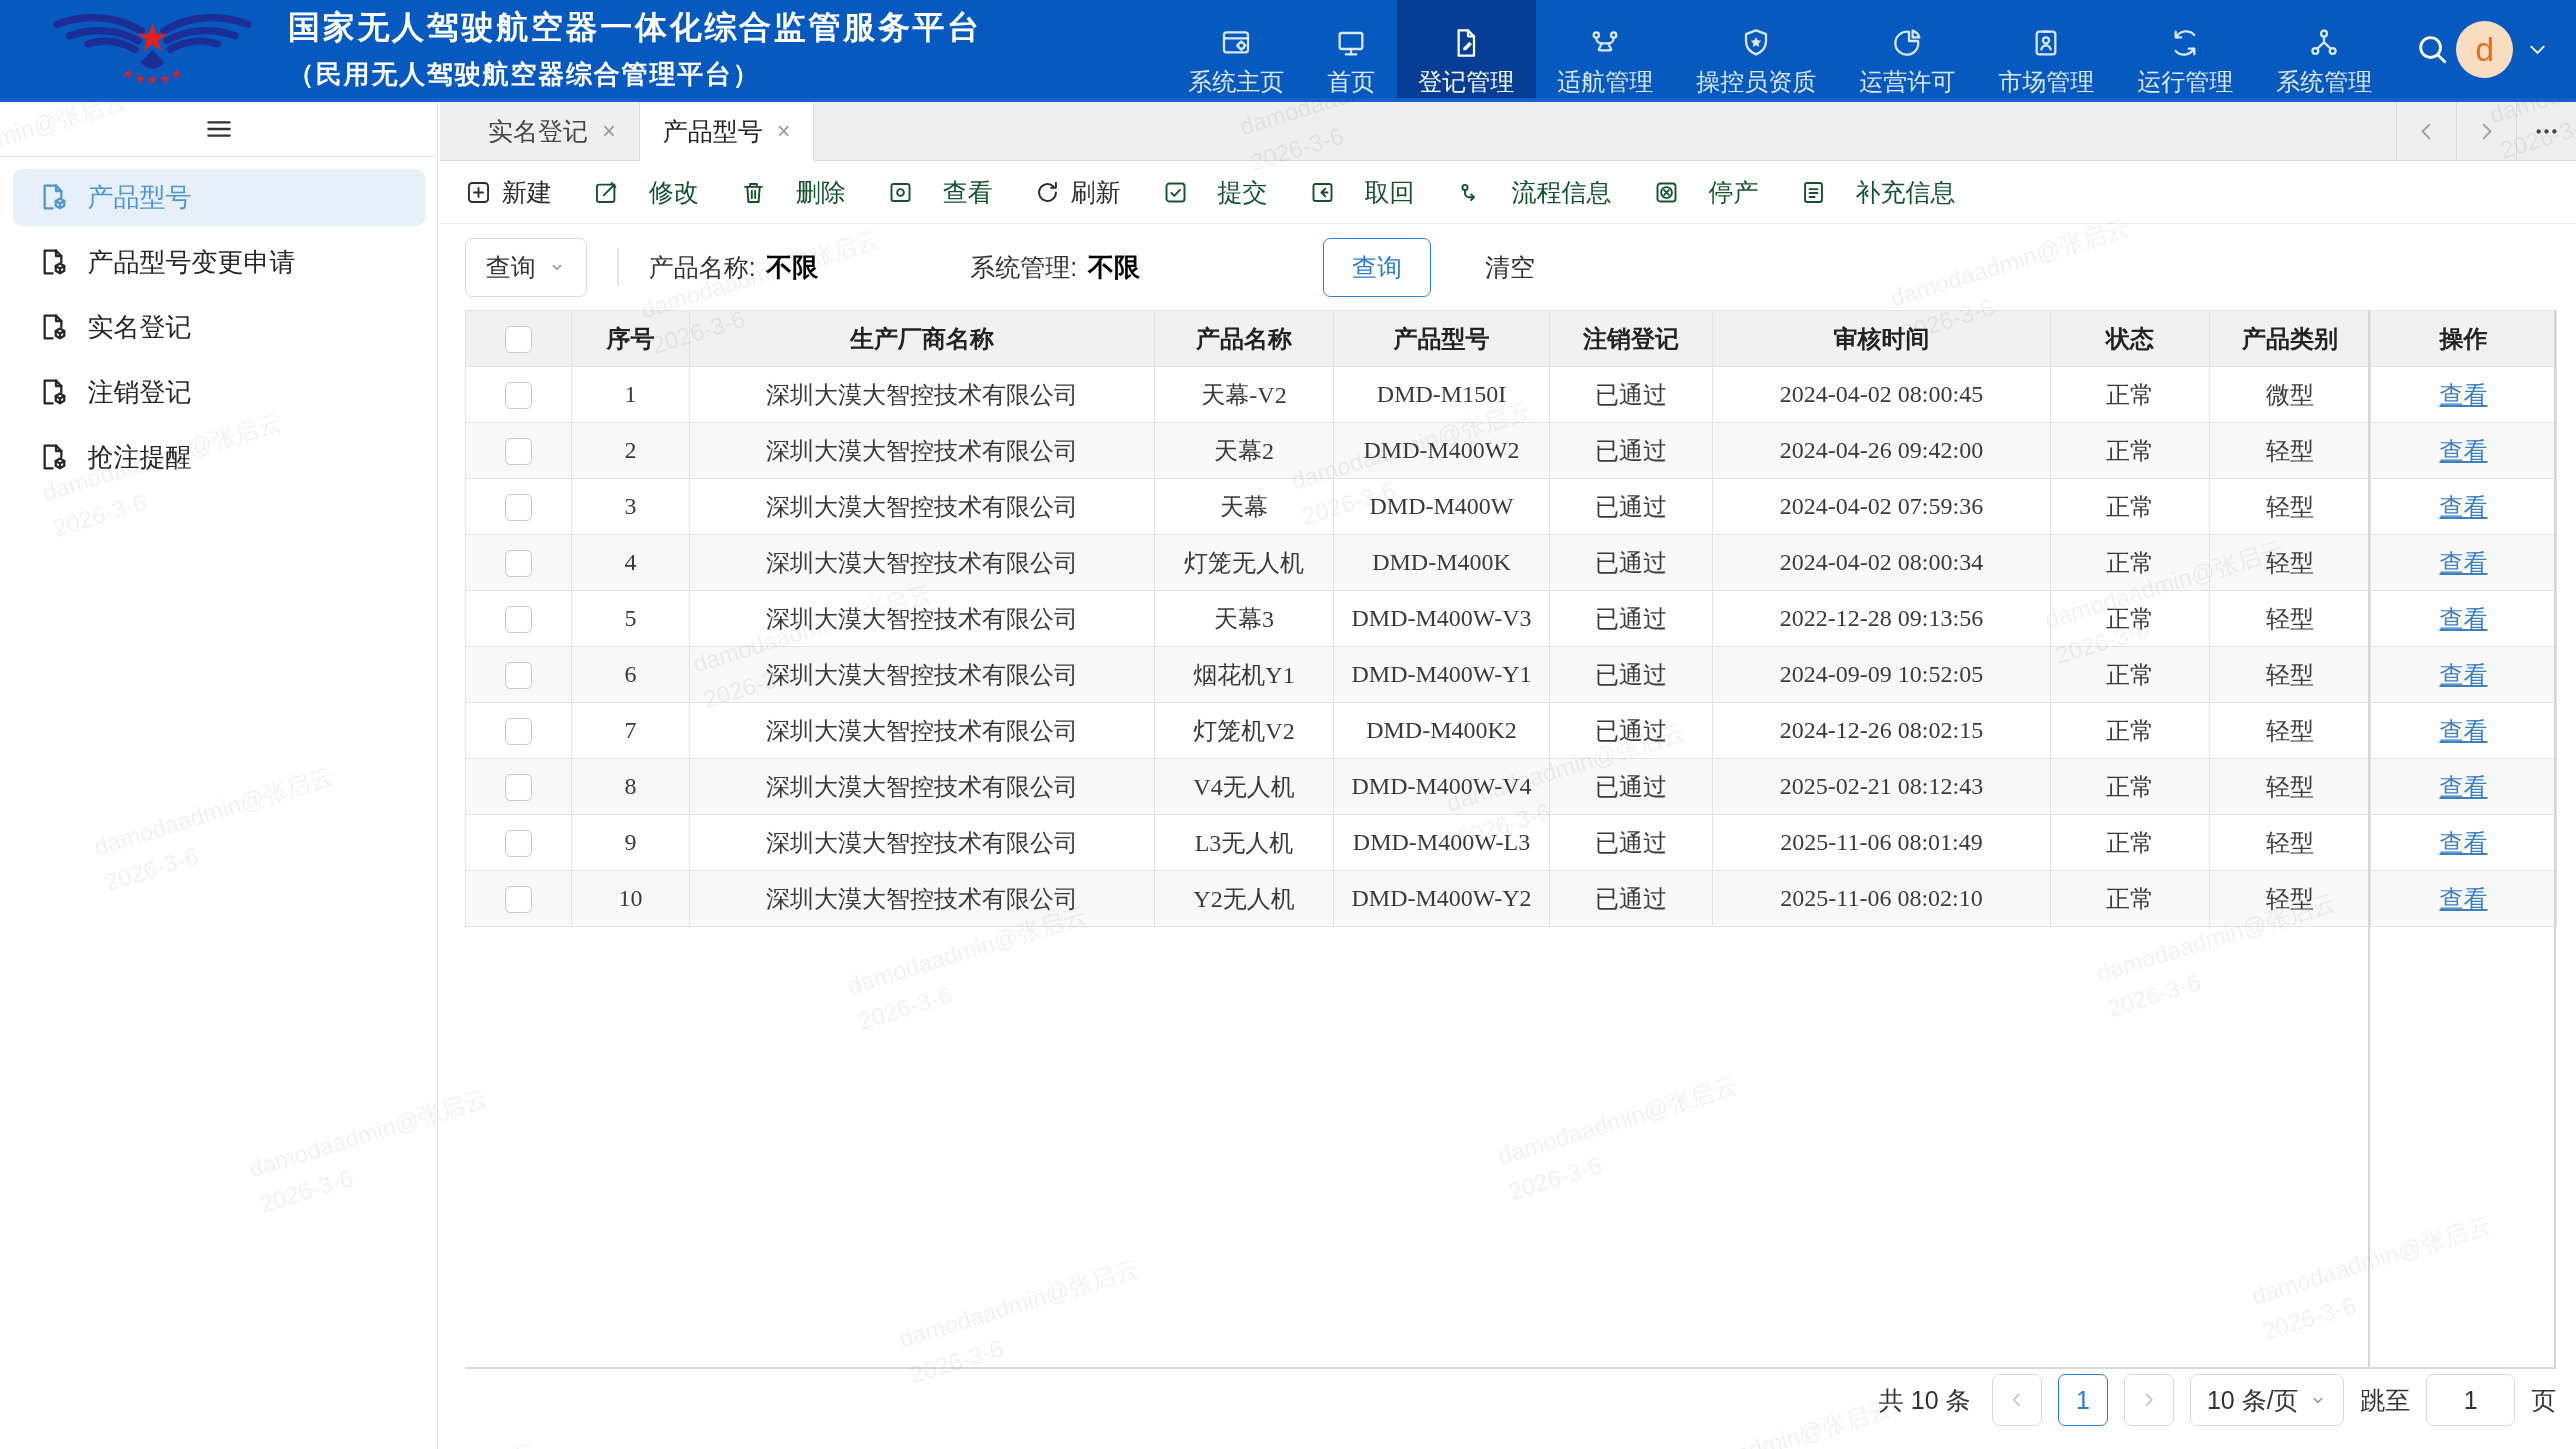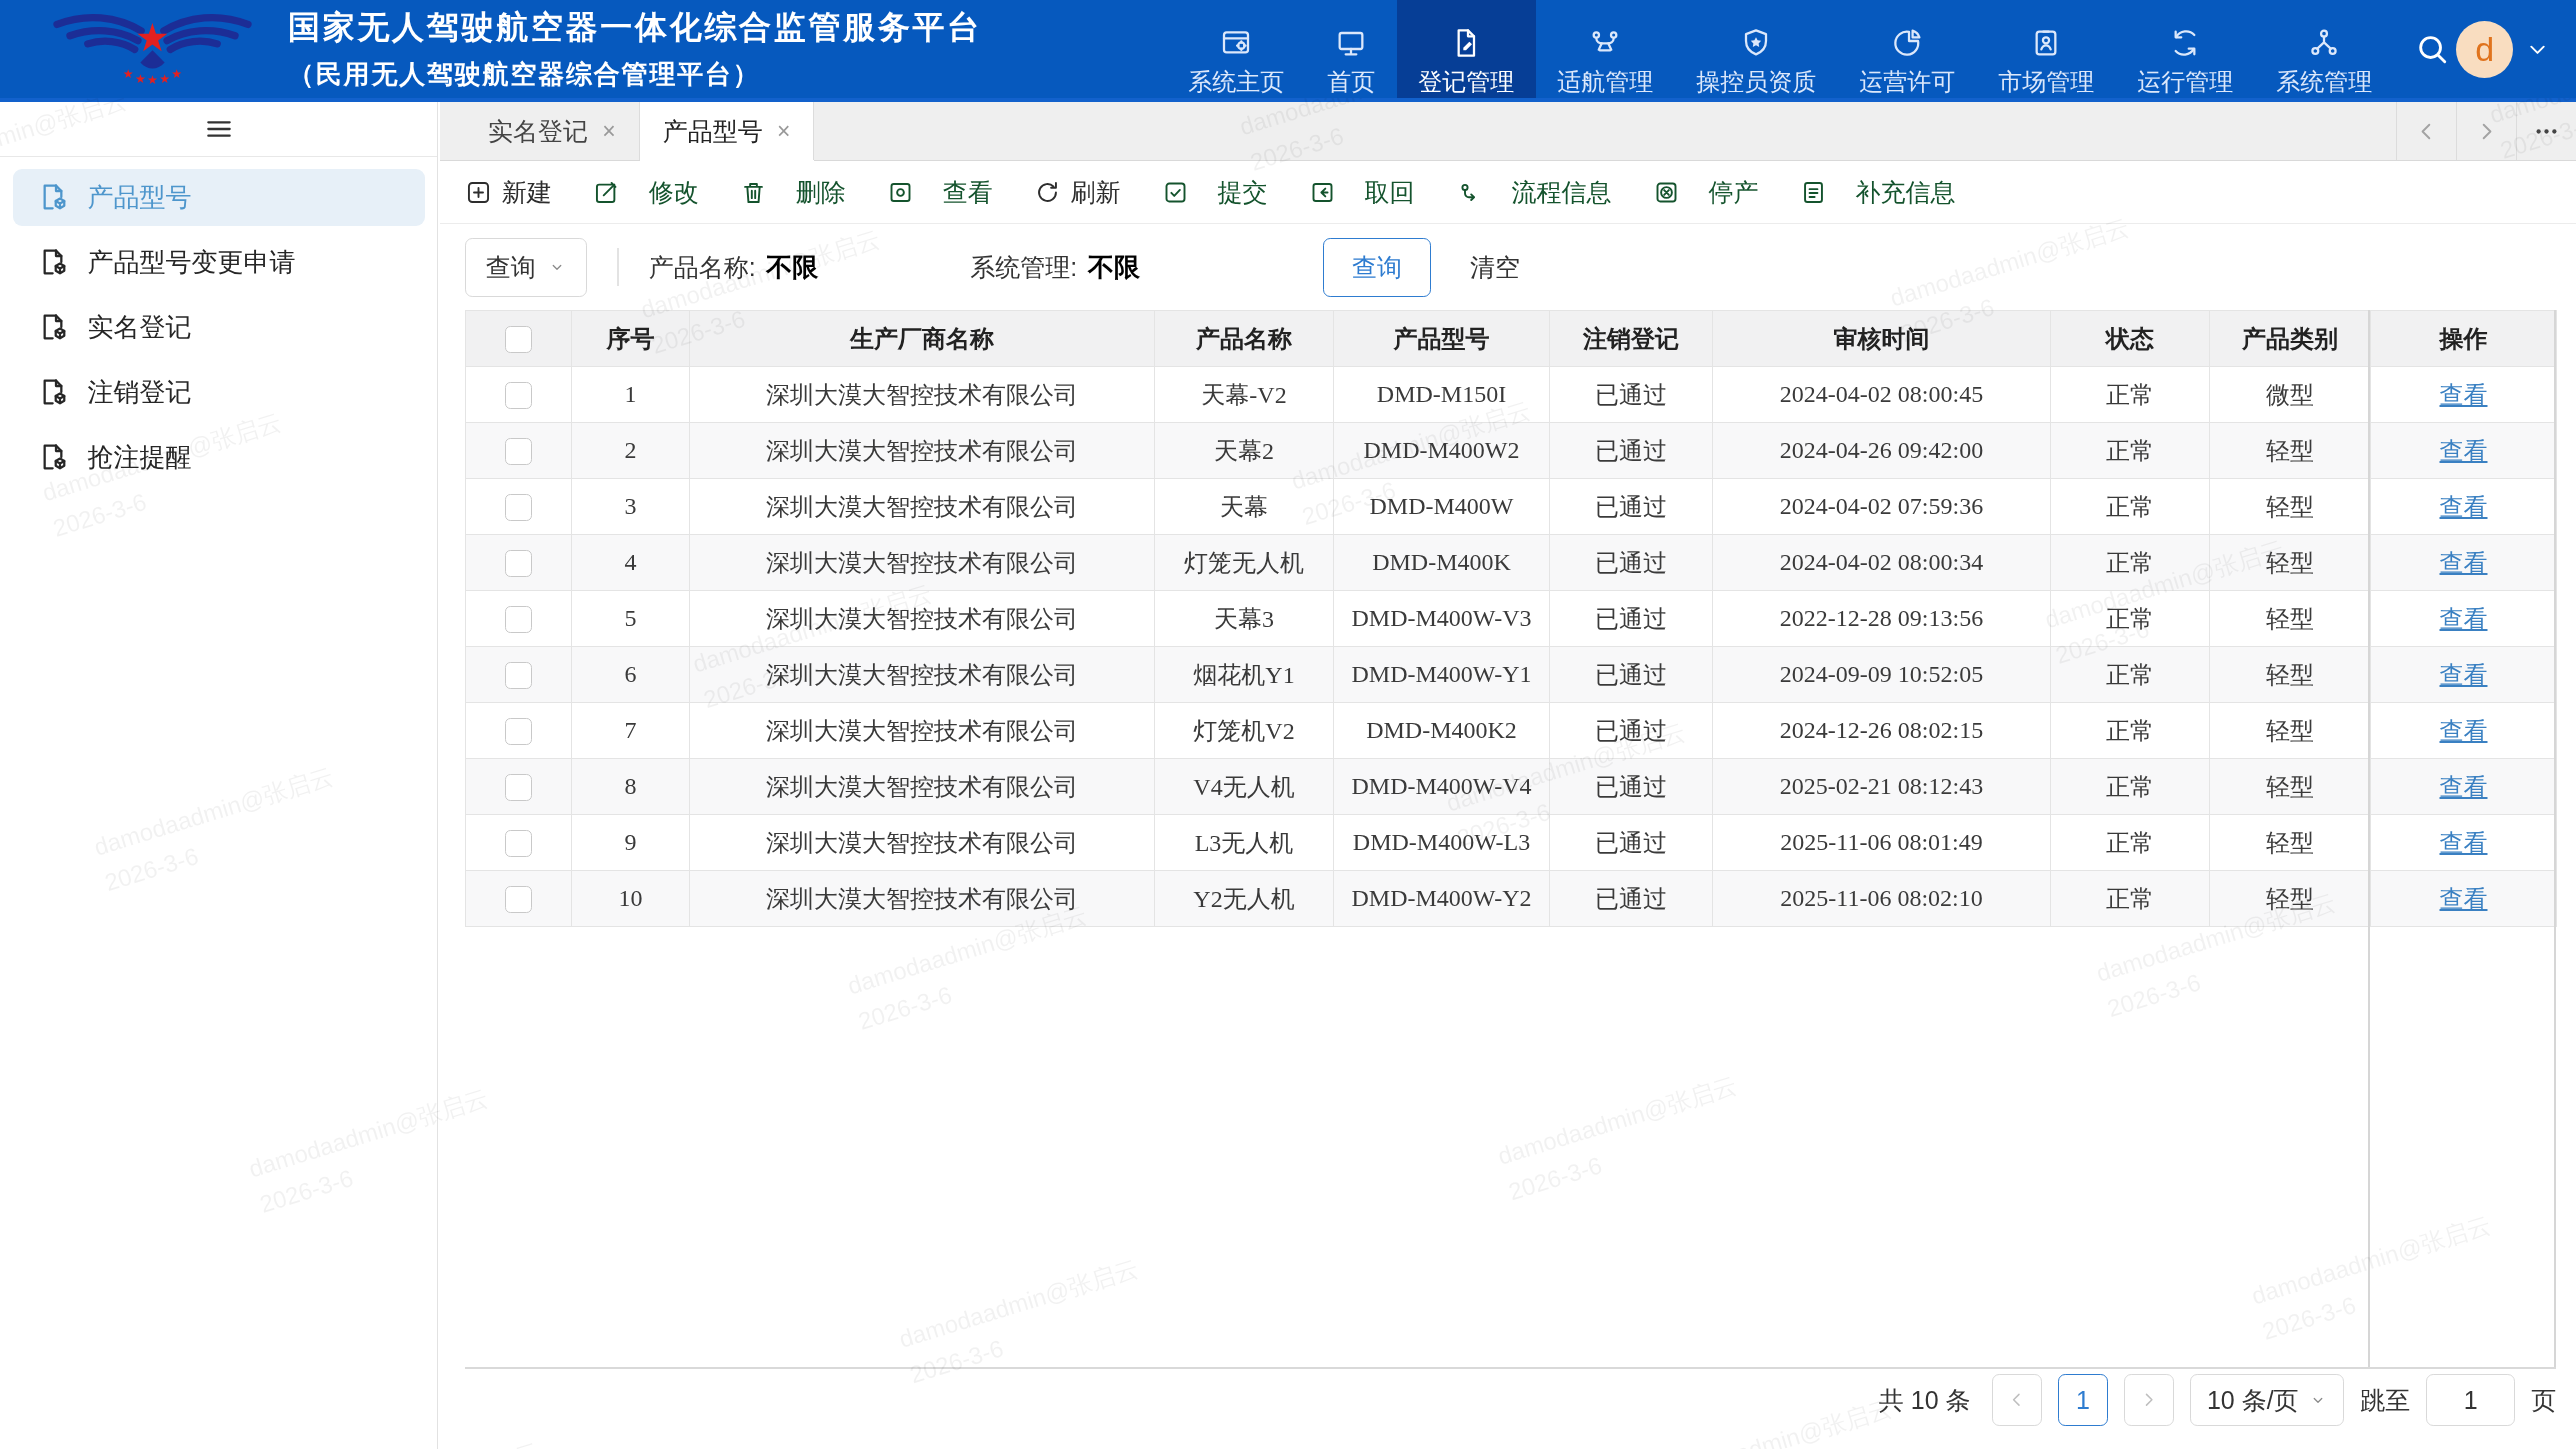--- a/index.html
+++ b/index.html
@@ -67,21 +67,21 @@
           border-radius:7.2px;font-size:25px;color:#333;cursor:pointer;background:#fff;}
   .dd-caret{width:18px;height:18px;color:#8a8a8a;}
   .vsep{width:1.8px;height:38px;background:#e3e3e3;margin:0 30px;}
   .f-field{display:flex;align-items:center;}
   .f-label{font-size:25px;color:#333;}
   .f-value{font-size:26px;color:#000;font-weight:bold;margin-left:10.7px;}
   .f-field + .f-field{margin-left:152px;}
   .btn-query{margin-left:183px;width:106px;height:57px;border:1.8px solid #2e7cd0;border-radius:7.2px;
              color:#2e7cd0;font-size:25px;display:flex;align-items:center;justify-content:center;
              background:#fff;cursor:pointer;}
-  .btn-clear{margin-left:39px;font-size:25px;color:#333;cursor:pointer;}
+  .btn-clear{margin-left:54px;font-size:25px;color:#333;cursor:pointer;}
 
   
   .table-wrap{position:absolute;left:25px;top:208px;width:2091px;height:1059px;}
   .grid{width:2091px;border-collapse:collapse;table-layout:fixed;
         font-family:"Liberation Serif","DejaVu Serif",serif;}
   .grid th,.grid td{border:1.8px solid #e4e4e4;height:55px;text-align:center;font-size:24px;
         overflow:hidden;white-space:nowrap;padding:0 3.6px;}
   .grid th{background:#f1f1f2;color:#222;}
   .grid td{color:#3a3a3a;background:#fff;}
   .grid tr.even td{background:#f8f8f9;}

